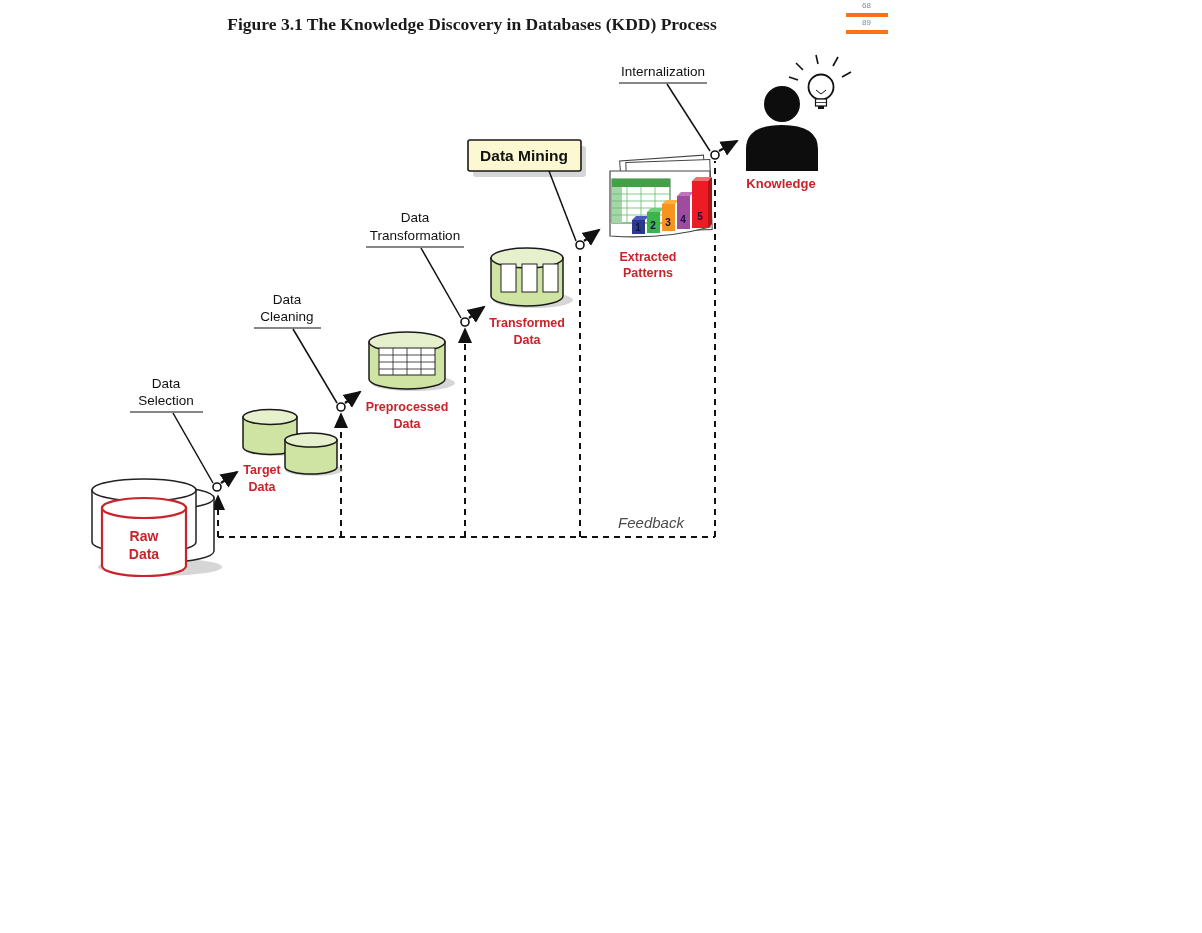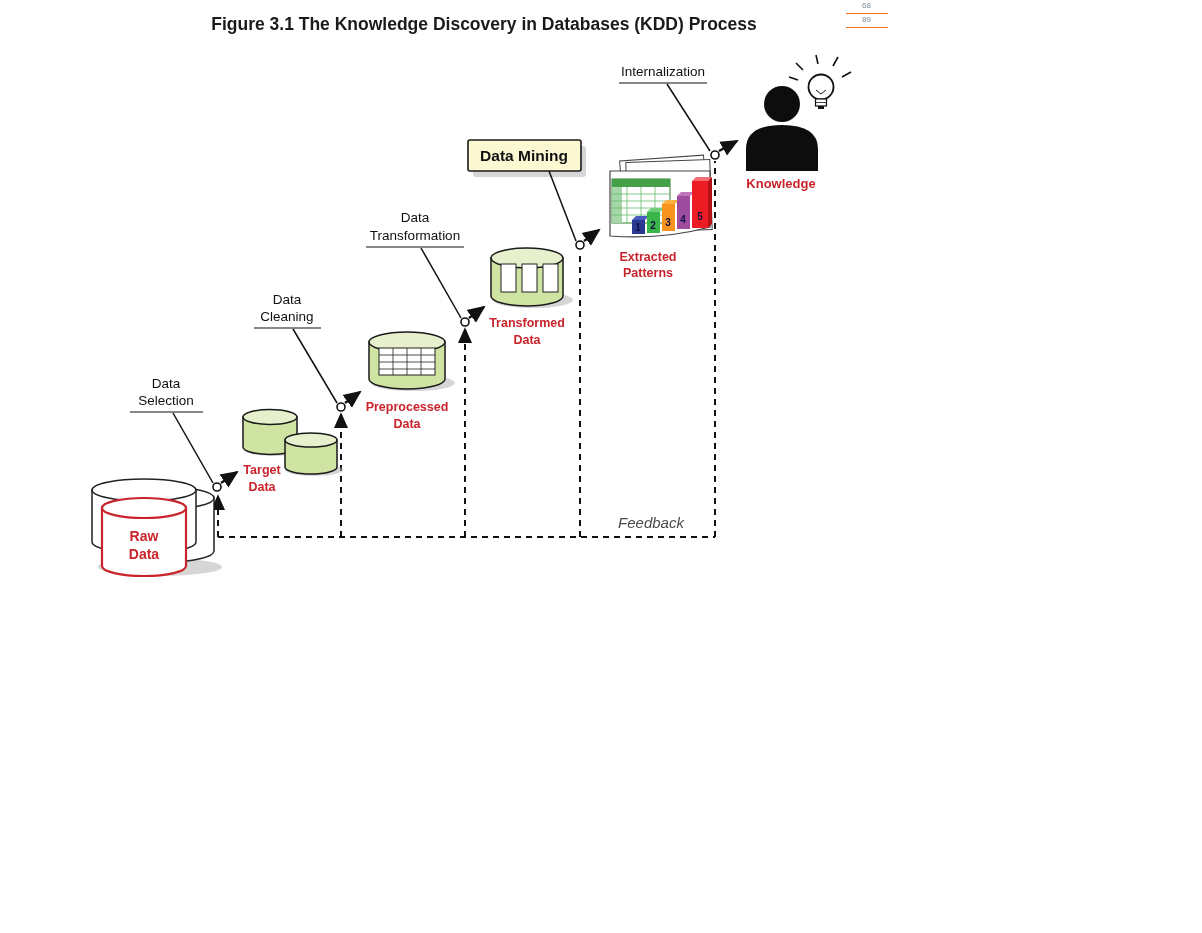--- a/index.html
+++ b/index.html
@@ -1,29 +1,29 @@
 <!DOCTYPE html>
 <html><head>
 <meta charset="utf-8">
 <style>
   html,body{margin:0;padding:0;}
   body{
     width:1202px;height:933px;position:relative;background:#ffffff;
     font-family:"Liberation Sans",sans-serif;overflow:hidden;
   }
   .page-title{
-    position:absolute;left:196px;top:14px;width:576px;text-align:center;
-    font-family:Liberation Sans, sans-serif;font-weight:bold;font-size:17.5px;color:#1a1a1a;
+    position:absolute;left:184px;top:14px;width:576px;text-align:center;
+    font-family:Liberation Serif, serif;font-weight:bold;font-size:17.5px;color:#1a1a1a;
   }
   .page-markers{
     position:absolute;left:846px;top:0;width:42px;
     font-size:8px;color:#7e8b99;
   }
   .page-markers .pm-row{
-    border-bottom:1px solid #f97316;padding:1px 0 2px 16px;line-height:10px;
+    border-bottom:4px solid #f97316;padding:1px 0 2px 16px;line-height:10px;
   }
   svg{position:absolute;left:0;top:0;}
   text{font-family:"Liberation Sans",sans-serif;}
   .stage-label{font-size:13.5px;fill:#111;}
   .artifact-label{font-size:12.5px;font-weight:bold;fill:#c9232b;}
   .raw-label{font-size:14px;font-weight:bold;fill:#c9232b;}
   .mining-label{font-size:15.5px;font-weight:bold;fill:#111;}
   .feedback-label{font-size:15px;font-style:italic;fill:#4a4a4a;}
   .bar-num{font-size:10px;font-weight:bold;fill:#101046;}
   .conn{stroke:#111;stroke-width:1.5;fill:none;}

